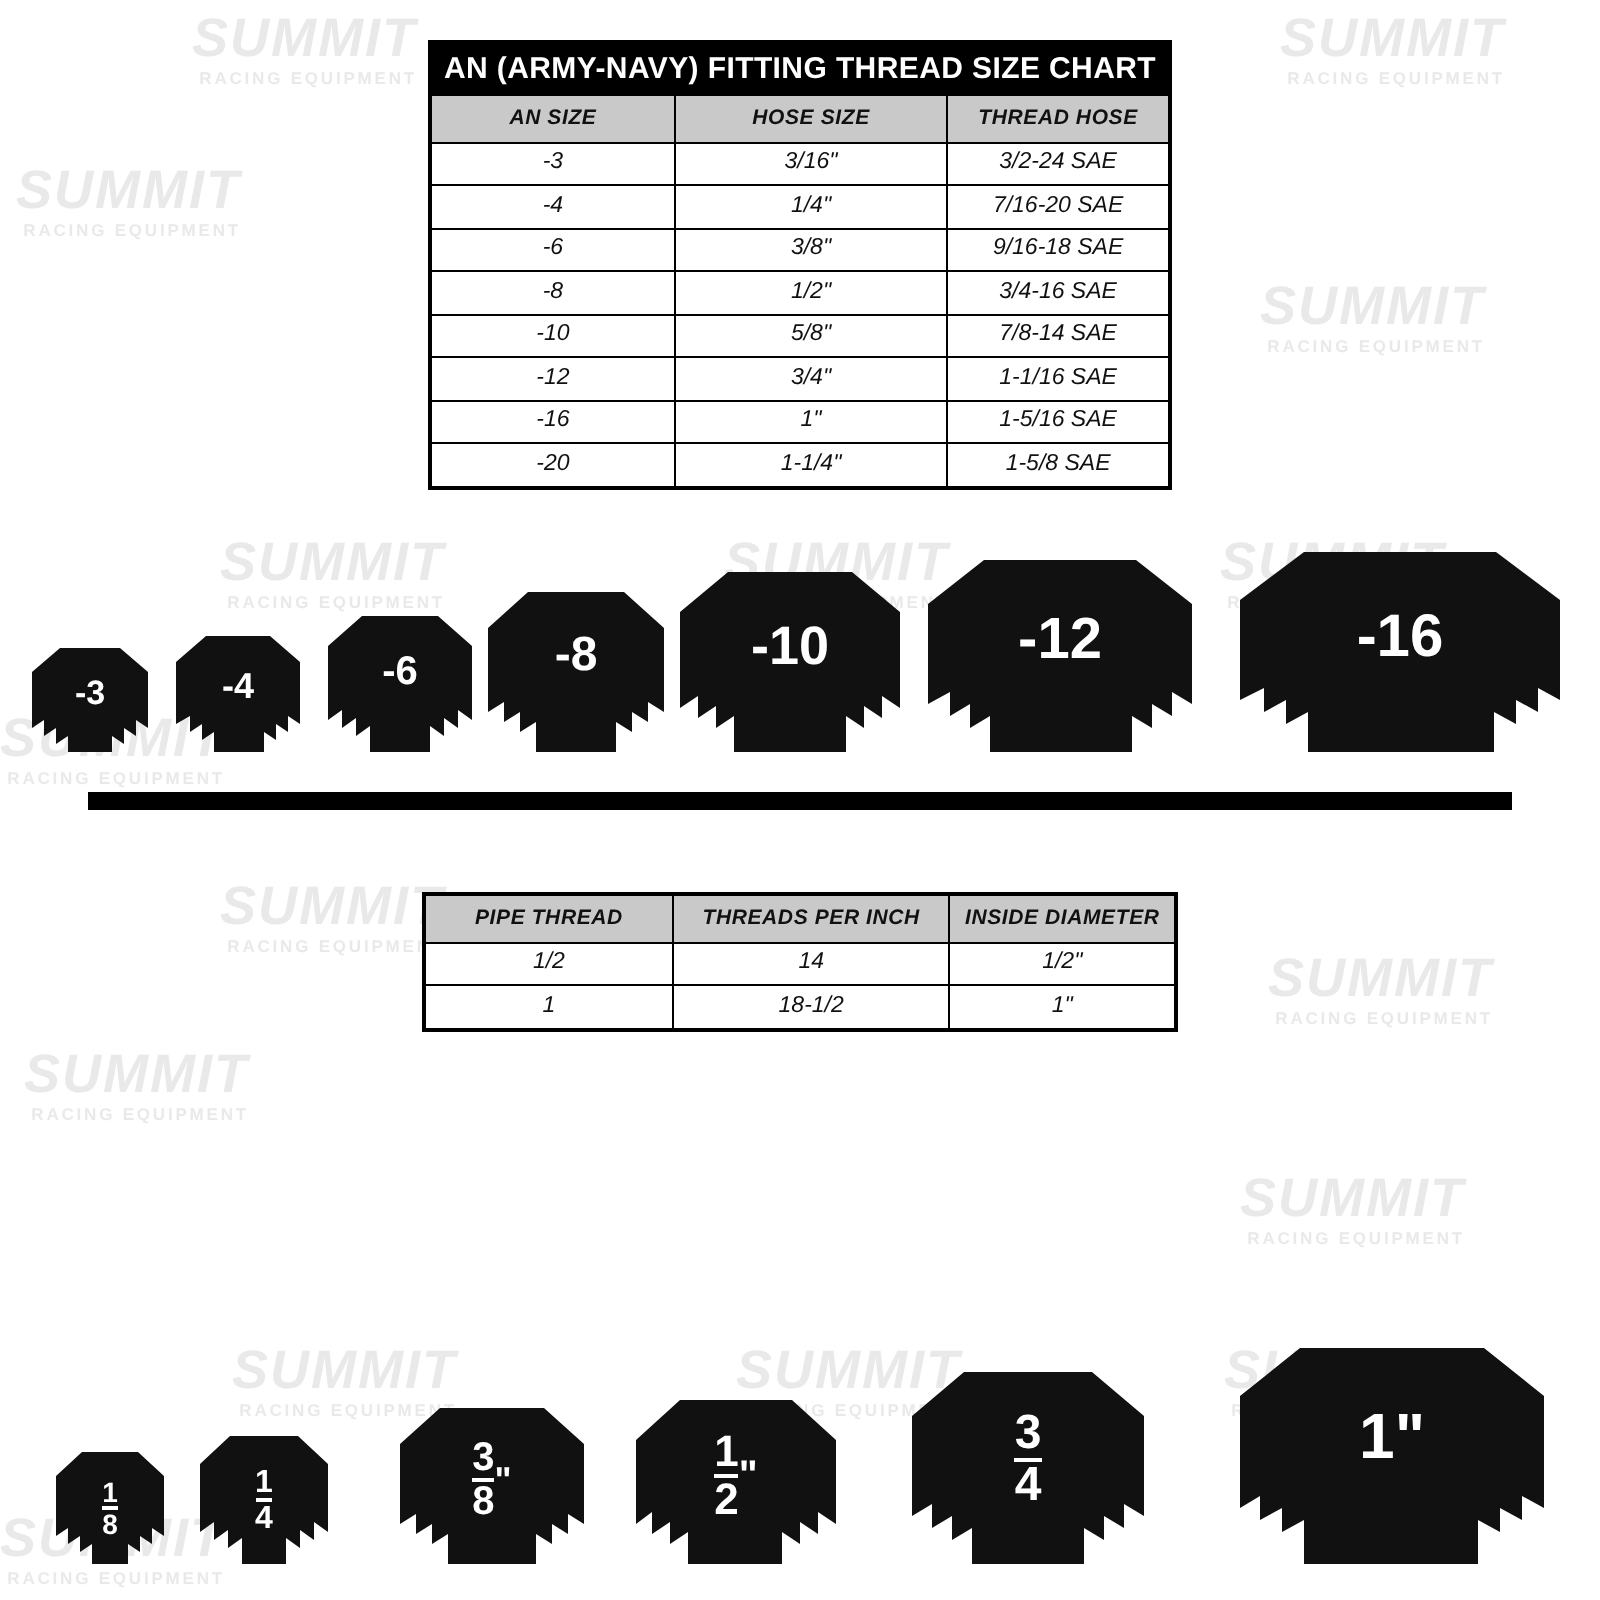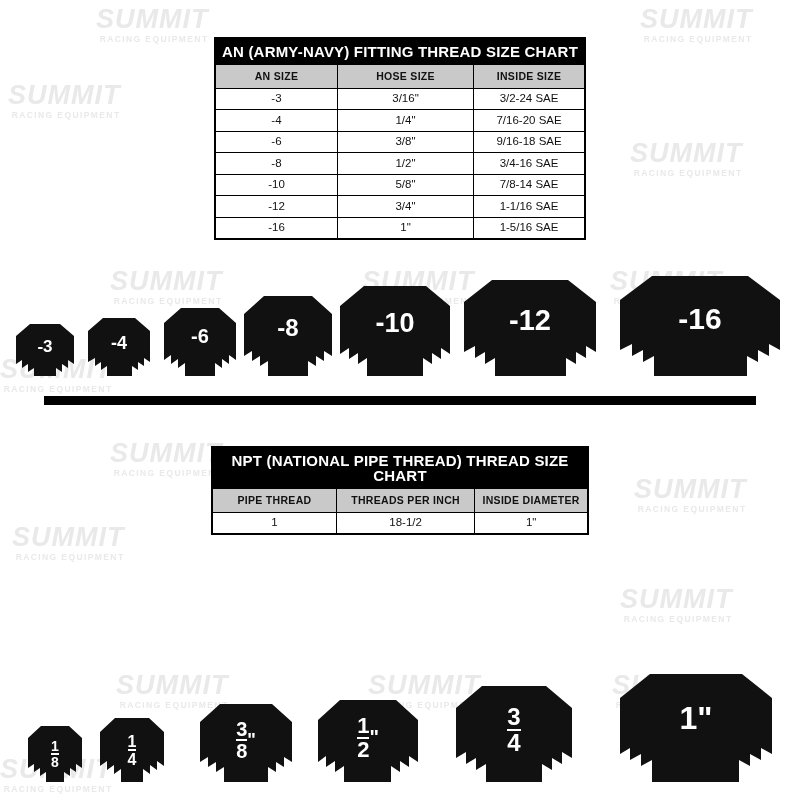--- a/index.html
+++ b/index.html
@@ -64,20 +64,21 @@
     font-weight: bold;
     font-size: 15px;
     letter-spacing: 0.2px;
     padding: 5px 4px 6px 4px;
     line-height: 1;
   }
   table.grid {
     border-collapse: collapse;
     width: 100%;
     table-layout: fixed;
+    font-style: italic;
   }
   table.grid th,
   table.grid td {
     border: 1px solid #000000;
     text-align: center;
     font-size: 11.5px;
     line-height: 1;
     padding: 4px 2px;
     background: #ffffff;
   }
@@ -96,21 +97,21 @@
   table.grid tr th:first-child,
   table.grid tr td:first-child { border-left: none; }
   table.grid tr th:last-child,
   table.grid tr td:last-child { border-right: none; }
   table.grid tr:last-child td { border-bottom: none; }
   table.grid tr:first-child th { border-top: none; }
 
   
   #an-chart {
     left: 214px;
-    top: 37px;
+    top: 20px;
     width: 372px;
   }
   #an-chart col.c1 { width: 33%; }
   #an-chart col.c2 { width: 37%; }
   #an-chart col.c3 { width: 30%; }
 
   
   #npt-chart {
     left: 211px;
     top: 446px;
@@ -254,21 +255,21 @@
   <table class="grid">
     <colgroup>
         <col class="c1">
         <col class="c2">
         <col class="c3">
       </colgroup>
     <thead>
       <tr>
         <th>AN SIZE</th>
         <th>HOSE SIZE</th>
-        <th>INSIDE SIZE</th>
+        <th>THREAD HOSE</th>
       </tr>
     </thead>
     <tbody>
       <tr>
         <td>-3</td>
         <td>3/16"</td>
         <td>3/2-24 SAE</td>
       </tr>
       <tr>
         <td>-4</td>
@@ -293,20 +294,25 @@
       <tr>
         <td>-12</td>
         <td>3/4"</td>
         <td>1-1/16 SAE</td>
       </tr>
       <tr>
         <td>-16</td>
         <td>1"</td>
         <td>1-5/16 SAE</td>
       </tr>
+      <tr>
+        <td>-20</td>
+        <td>1-1/4"</td>
+        <td>1-5/8 SAE</td>
+      </tr>
     </tbody>
   </table>
 </div>
 
 <div class="fittings" id="an-fittings">
 
   <div class="fitting" style="left:16px; width:58px; height:52px;">
     <svg width="58" height="52" viewBox="0 0 58 52">
       <path fill="#111111" d="M14,0 L44,0 L58,12 L58,40 L52,36 L52,44 L46,40 L46,48 L40,44 L40,52 L18,52 L18,44 L12,48 L12,40 L6,44 L6,36 L0,40 L0,12 Z"></path>
     </svg>
@@ -352,36 +358,40 @@
     <svg width="160" height="100" viewBox="0 0 160 100">
       <path fill="#111111" d="M32,0 L128,0 L160,24 L160,74 L149,68 L149,80 L138,74 L138,86 L127,80 L127,100 L34,100 L34,80 L23,86 L23,74 L12,80 L12,68 L0,74 L0,24 Z"></path>
     </svg>
     <div class="flabel" style="top:28px; font-size:30px;">-16</div>
   </div>
 </div>
 
 <div id="divider"></div>
 
 <div class="chart" id="npt-chart">
-  <div class="chart-title">NPT (NATIONAL PIPE THREAD) THREAD SIZE CHART</div>
   <table class="grid">
     <colgroup>
         <col class="c1">
         <col class="c2">
         <col class="c3">
       </colgroup>
     <thead>
       <tr>
         <th>PIPE THREAD</th>
         <th>THREADS PER INCH</th>
         <th>INSIDE DIAMETER</th>
       </tr>
     </thead>
     <tbody>
       <tr>
+        <td>1/2</td>
+        <td>14</td>
+        <td>1/2"</td>
+      </tr>
+      <tr>
         <td>1</td>
         <td>18-1/2</td>
         <td>1"</td>
       </tr>
     </tbody>
   </table>
 </div>
 
 <div class="fittings" id="npt-fittings">
 

